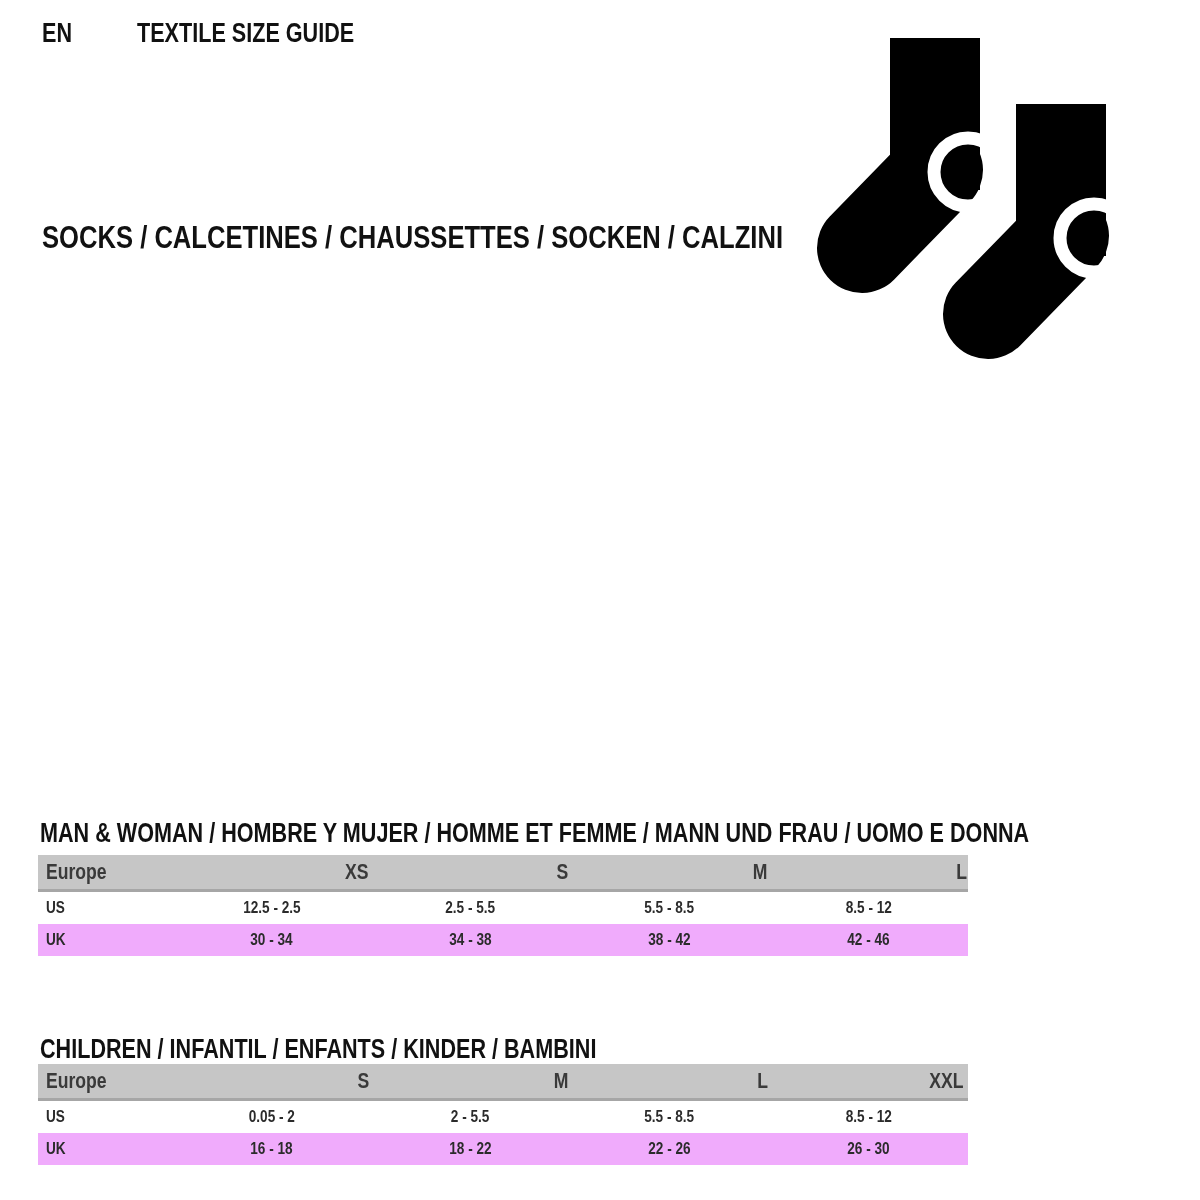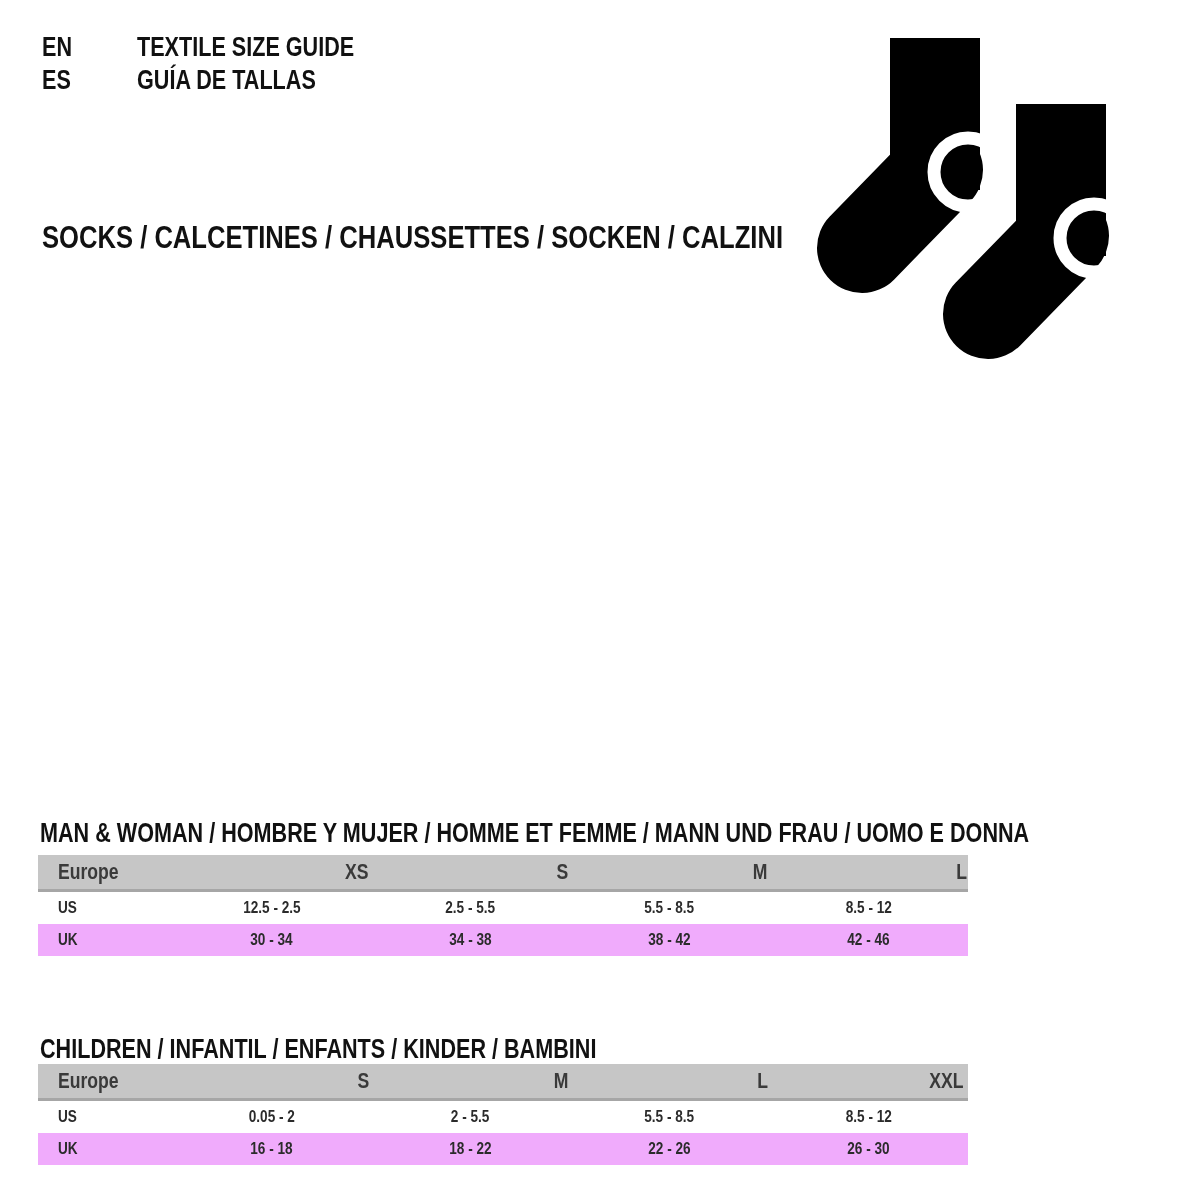--- a/index.html
+++ b/index.html
@@ -14,21 +14,21 @@
   
   .cond {
     display: inline-block;
     transform: scaleX(0.8);
     transform-origin: 0 50%;
     white-space: nowrap;
   }
   .cond.c { transform-origin: 50% 50%; }
 
   
-  .lang-list { position: absolute; left: 42px; top: 31px; }
+  .lang-list { position: absolute; left: 42px; top: 17px; }
   .lang-row {
     display: flex; align-items: center;
     height: 33px;
     font-size: 27px; font-weight: bold;
   }
   .lang-code { width: 95px; }
 
   
   .product-title {
     position: absolute; left: 42px; top: 222px;
@@ -68,34 +68,30 @@
     font-size: 22px; font-weight: bold;
     text-align: right;
   }
   .size-table tbody td {
     height: 32px;
     font-size: 17px; font-weight: bold;
     color: #2b2b2b;
     text-align: center;
     background: #ffffff;
   }
-  .size-table .left { text-align: left; padding-left: 20px; }
+  .size-table .left { text-align: left; padding-left: 8px; }
   .size-table tr.row-alt td { background: #f0abfc; }
 </style>
 </head>
 <body>
 
 <div class="lang-list">
   <div class="lang-row">
     <span class="lang-code"><span class="cond">EN</span></span>
     <span class="cond">TEXTILE SIZE GUIDE</span>
-  </div>
-  <div class="lang-row">
-    <span class="lang-code"><span class="cond">ES</span></span>
-    <span class="cond">GUÍA DE TALLAS</span>
   </div>
 </div>
 
 <div class="product-title">
   <span class="cond">SOCKS / CALCETINES / CHAUSSETTES / SOCKEN / CALZINI</span>
 </div>
 
 <svg class="socks-icon" width="330" height="370" viewBox="0 0 330 370" aria-hidden="true">
   <g>
     <rect x="90" y="18" width="90" height="152" fill="#000000"></rect>

